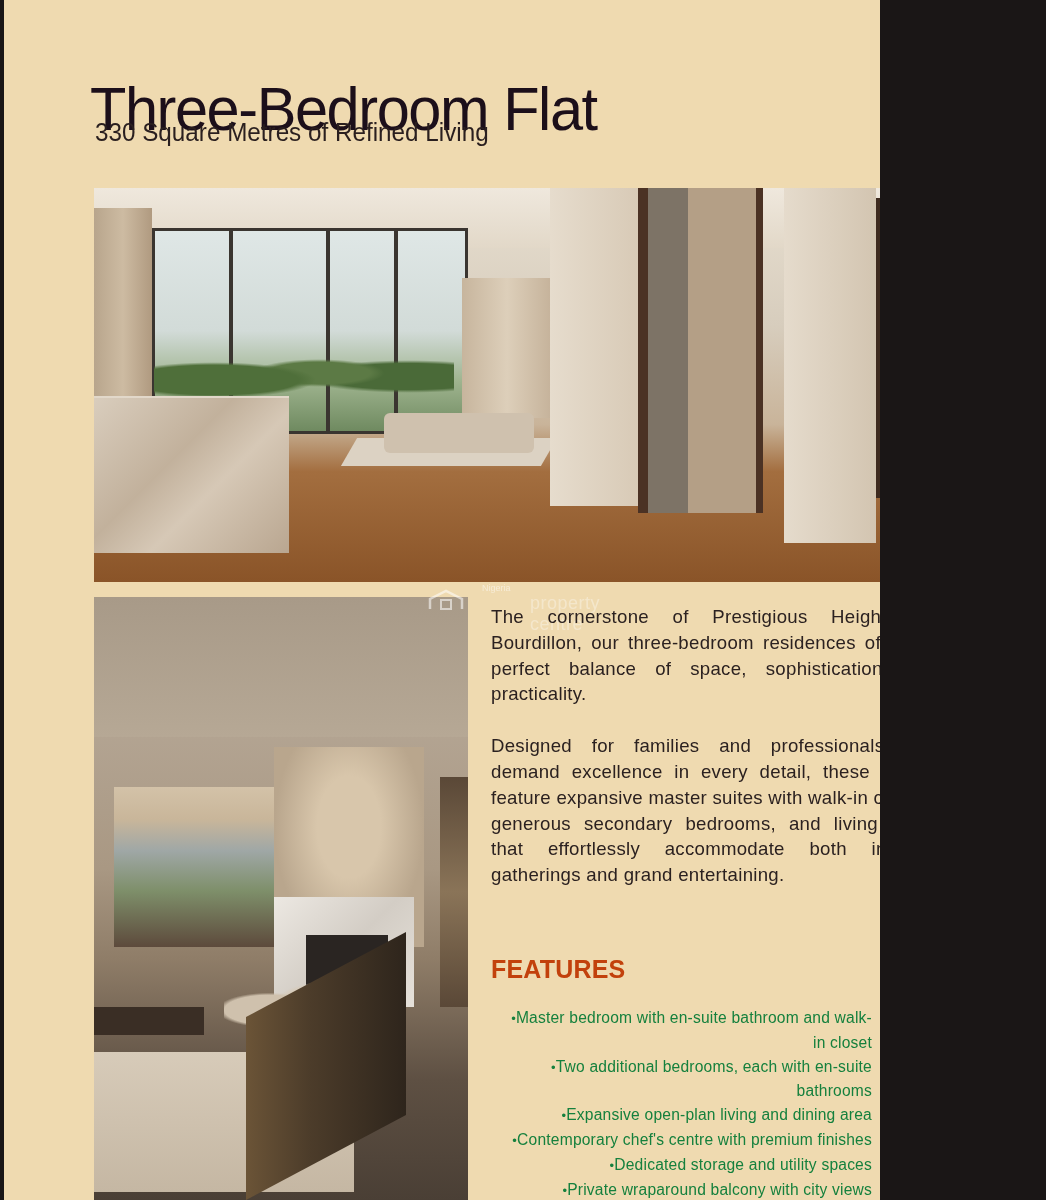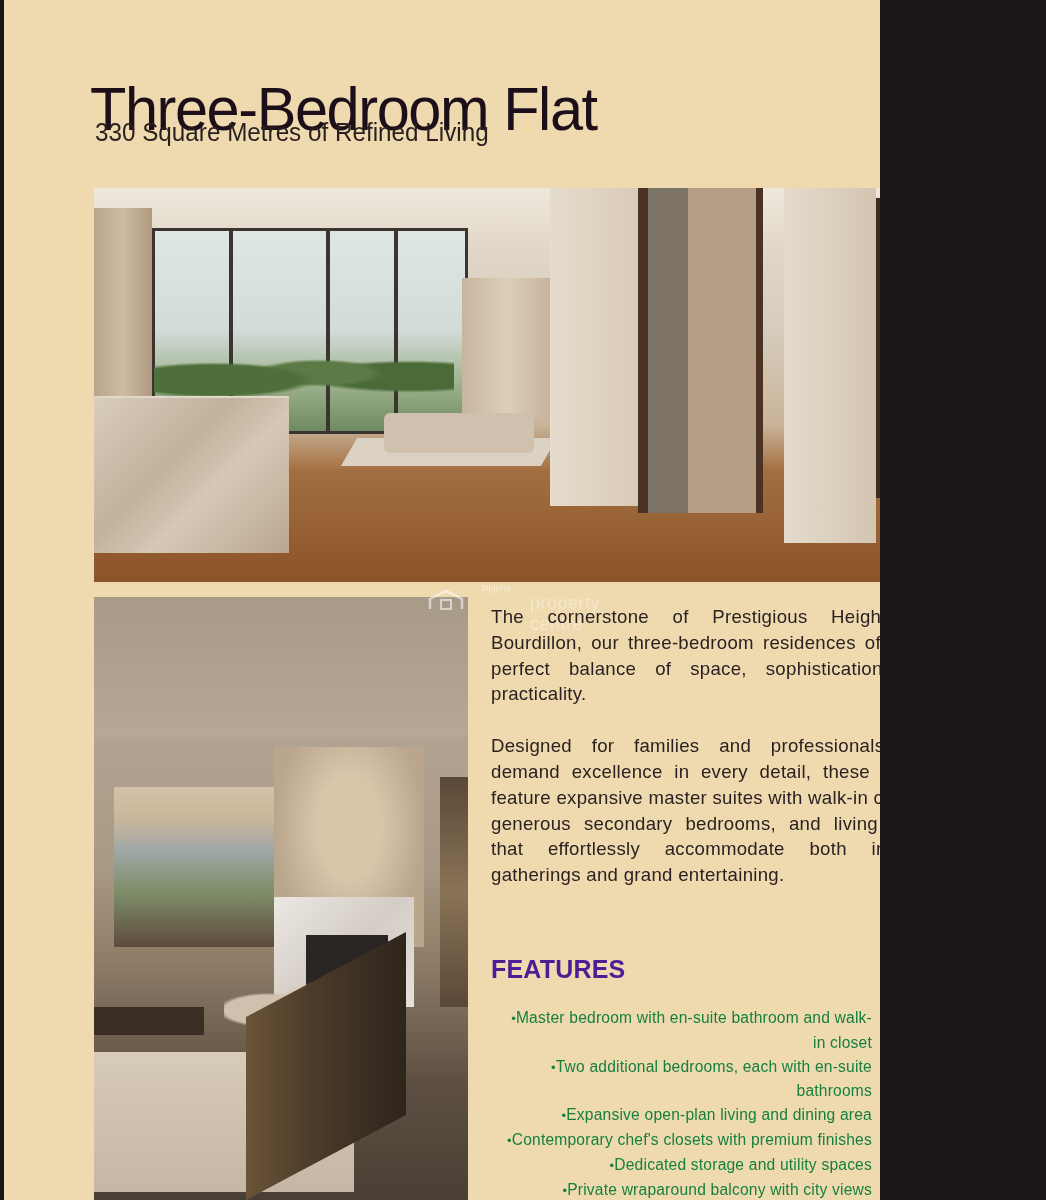--- a/index.html
+++ b/index.html
@@ -70,21 +70,21 @@
     .wm-small { position:absolute; left:58px; top:-2px; font-size:9px; color: rgba(255,255,255,0.5); }
     .wm-big { position:absolute; left:58px; top:8px; font-size:18px; color: rgba(255,255,255,0.35); letter-spacing:0.5px;margin-left:48px; }
     .desc {
       position: absolute; left: 487px; top: 604px; width: 448px;
       font-size: 18.6px; line-height: 25.8px; color: #2b2120;
       text-align: justify; letter-spacing: 0.3px;
     }
     .desc p { margin: 0 0 26px 0; }
     .features-heading {
       position: absolute; left: 487px; top: 955px;
-      font-size: 25px; font-weight: bold; color: #4c1d95; letter-spacing: 0.2px;
+      font-size: 25px; font-weight: bold; color: #c2410c; letter-spacing: 0.2px;
     }
     .features-list {
       position: absolute; left: 487px; top: 998px; margin: 8px; padding: 0;
       list-style: none; font-size: 15.6px; line-height: 23.8px; color: #15803d;
       letter-spacing: 0.2px;
       text-align: right;
     }
     .features-list li::before { content: "\2022"; display: inline-block; width: 10px; font-size: 13px; }
     .logo-corner {
       position: absolute; left: 910px; top: 1172px; width: 40px; height: 28px;
@@ -143,21 +143,21 @@
   <div class="desc">
     <p>The cornerstone of Prestigious Heights @ Bourdillon, our three-bedroom residences offer the perfect balance of space, sophistication, and practicality.</p>
     <p>Designed for families and professionals who demand excellence in every detail, these homes feature expansive master suites with walk-in closets, generous secondary bedrooms, and living areas that effortlessly accommodate both intimate gatherings and grand entertaining.</p>
   </div>
 
   <div class="features-heading">FEATURES</div>
   <ul class="features-list">
     <li>Master bedroom with en-suite bathroom and walk-in closet</li>
     <li>Two additional bedrooms, each with en-suite bathrooms</li>
     <li>Expansive open-plan living and dining area</li>
-    <li>Contemporary chef's closets with premium finishes</li>
+    <li>Contemporary chef's centre with premium finishes</li>
     <li>Dedicated storage and utility spaces</li>
     <li>Private wraparound balcony with city views</li>
   </ul>
 
   <div class="logo-corner">
     <div class="logo-bar" style="top:4px"></div>
     <div class="logo-bar" style="top:8px"></div>
     <div class="logo-bar" style="top:12px"></div>
     <div class="logo-bar" style="top:16px"></div>
     <div class="logo-bar" style="top:20px"></div>

